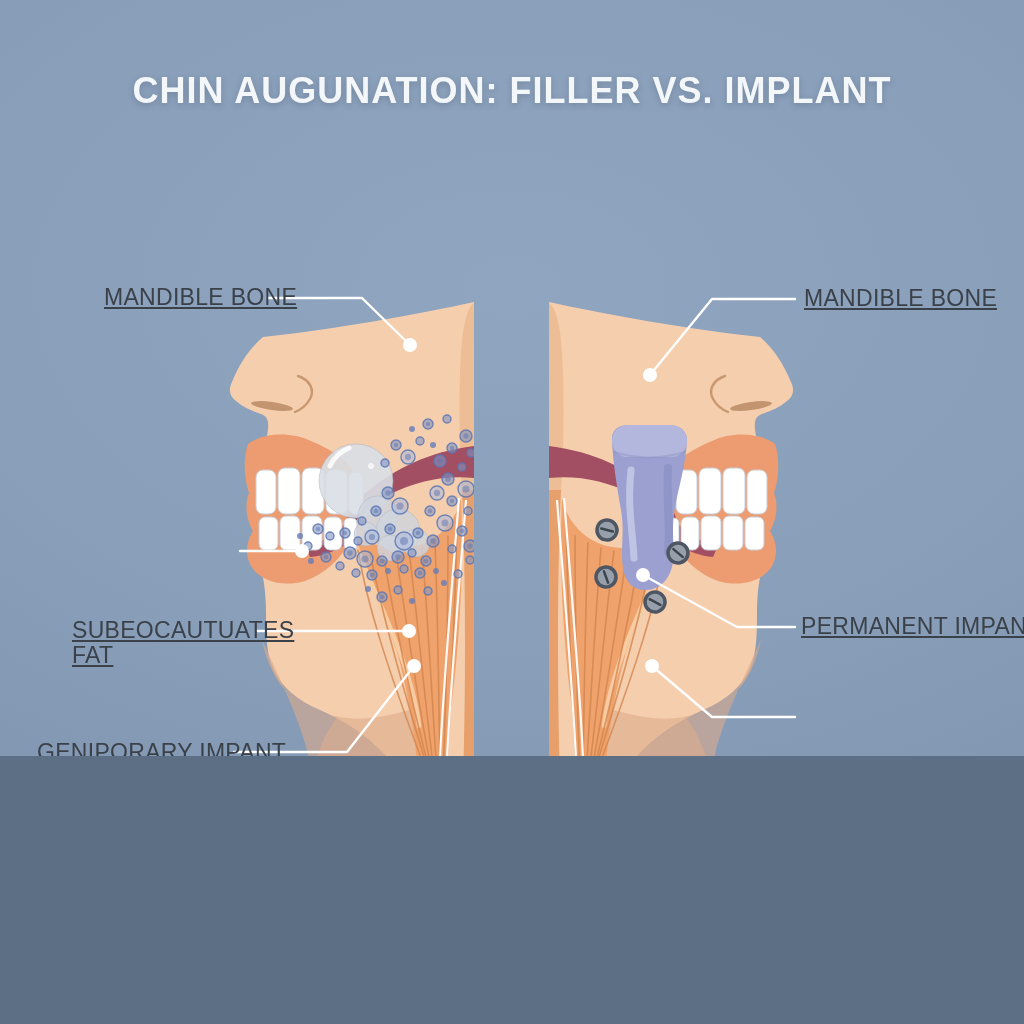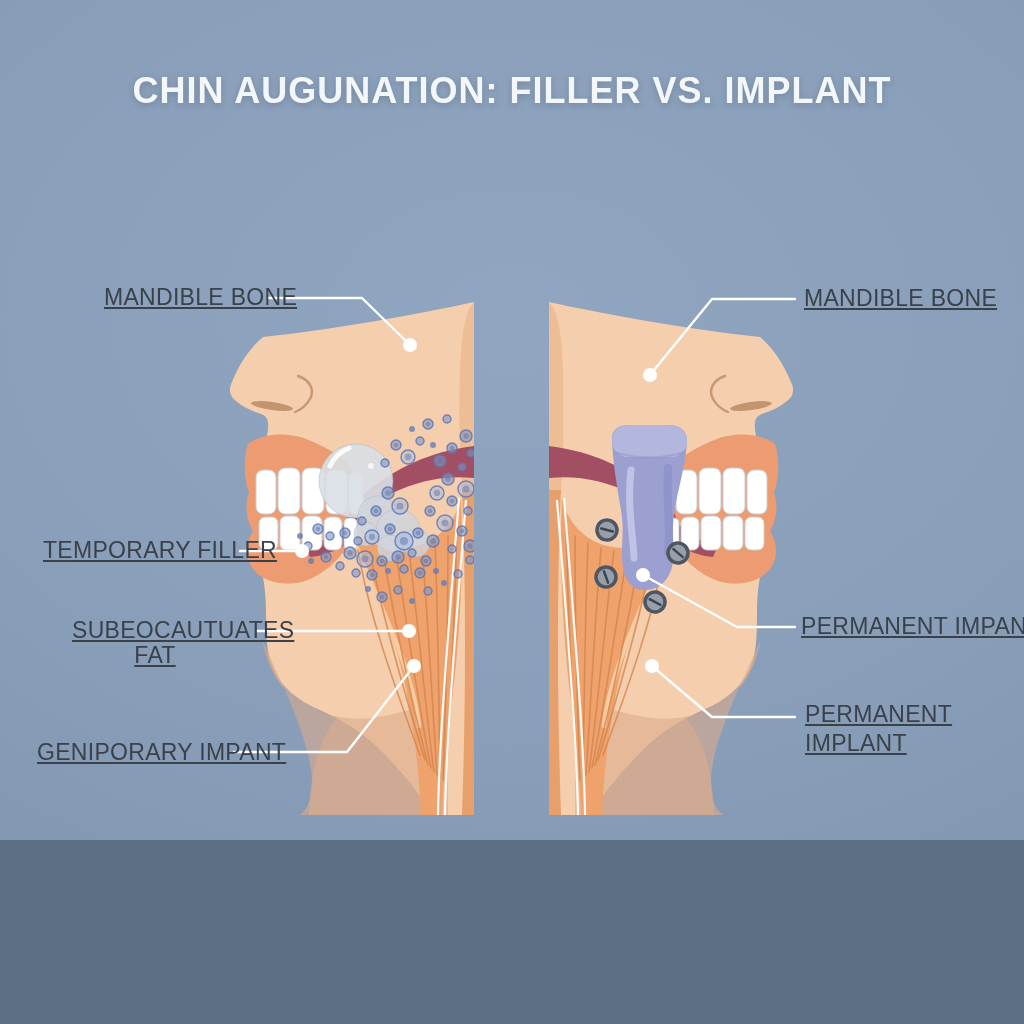--- a/index.html
+++ b/index.html
@@ -6,36 +6,36 @@
     --background-top:#90a5bf; --background-bottom:#73889f;
     --skin:#f5cead; --skin-edge:#edbd96; --edge-strip:#e7a06c; --skin-shadow:#dcab8c;
     --lips:#ec9c70; --teeth:#ffffff; --mandible-band:#a34f63;
     --muscle:#efa26b; --muscle-stria:#d2854d; --muscle-edge:#f8d0a8;
     --nostril:#b98a64; --nose-line:#c9986f;
     --implant:#9ba0d0; --implant-cap:#b3b7dd; --screw:#4d5662;
     --leader-line:#ffffff; --label-text:#3a4149; --title-text:#f4f7fa;
   }
   html,body{margin:0;padding:0;background:#5c6f85;}
   .stage{
-    position:relative;width:1024px;height:840px;overflow:hidden;
+    position:relative;width:1024px;height:756px;overflow:hidden;
     font-family:"Liberation Sans",sans-serif;
     background:radial-gradient(140% 120% at 50% 38%,
       var(--background-top) 0%, #899eb9 42%, #8096b1 68%, var(--background-bottom) 100%);
   }
   .stage svg{position:absolute;left:0;top:0;}
   .title{
     position:absolute;left:0;right:0;top:70px;margin:0;text-align:center;
     font-size:36px;font-weight:bold;letter-spacing:1px;color:var(--title-text);
     text-shadow:0 2px 6px rgba(40,55,75,.25);
   }
   .label{
     position:absolute;color:var(--label-text);font-size:23px;letter-spacing:.3px;
     white-space:nowrap;line-height:25px;text-decoration:underline;
   }
-  .label.center{text-align:center;}
+  .label.center{text-align:left;}
   .skin{fill:var(--skin)}
   .skin-edge{fill:var(--skin-edge)}
   .edge-strip{fill:var(--edge-strip)}
   .skin-shadow{fill:var(--skin-shadow);opacity:.6}
   .lips{fill:var(--lips)}
   .band{fill:var(--mandible-band)}
   .muscle{fill:var(--muscle)}
   .stria{stroke:var(--muscle-stria);fill:none;stroke-width:1.6;opacity:.8;stroke-linecap:round}
   .muscle-edge{stroke:var(--muscle-edge);fill:none;stroke-width:4.5;opacity:.9;stroke-linecap:round}
   .neckline{stroke:#ffffff;fill:none;stroke-width:2.2;opacity:.95}
@@ -262,27 +262,22 @@
       <polyline class="leader" points="795,627 737,627 643,575"></polyline>
       <circle class="leader-dot" cx="643" cy="575" r="7"></circle>
       <polyline class="leader" points="795,717 712,717 652,666"></polyline>
       <circle class="leader-dot" cx="652" cy="666" r="7"></circle>
     </g>
   </svg>
 
   <h1 class="title">CHIN AUGUNATION: FILLER VS. IMPLANT</h1>
 
   <div class="label" style="left:104px;top:285px">MANDIBLE BONE</div>
-  <div class="label" style="left:43px;top:538px">TEMPORARY FILLER</div>
   <div class="label center" style="left:72px;top:618px;width:166px">
     <div>SUBEOCAUTUATES</div>
     <div>FAT</div>
   </div>
   <div class="label" style="left:37px;top:740px">GENIPORARY IMPANT</div>
 
   <div class="label" style="left:804px;top:286px">MANDIBLE BONE</div>
   <div class="label" style="left:801px;top:614px">PERMANENT IMPANT</div>
-  <div class="label" style="left:805px;top:700px;line-height:29px">
-    <div>PERMANENT</div>
-    <div>IMPLANT</div>
-  </div>
 
 </div>
 
 </body></html>

